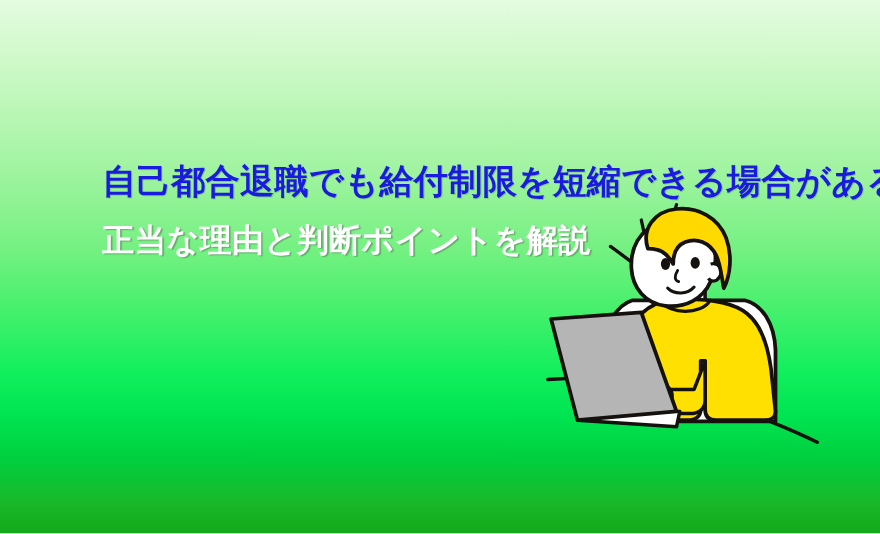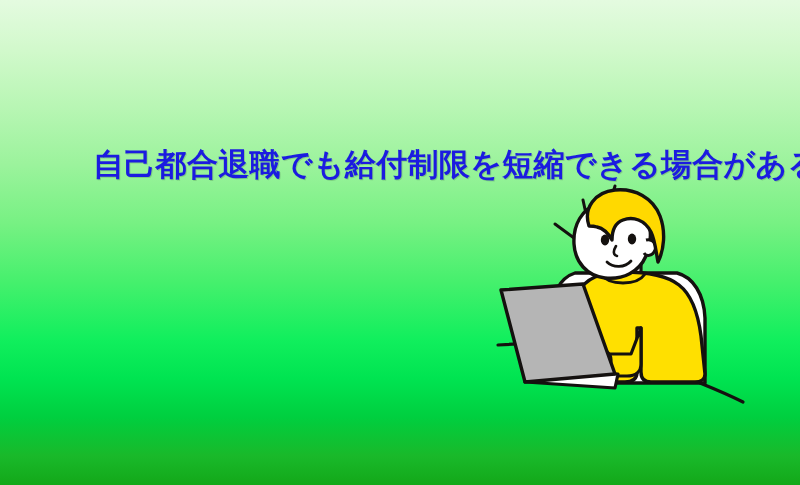--- a/index.html
+++ b/index.html
@@ -69,20 +69,21 @@
     overflow: visible;
   }
 </style>
 </head>
 <body>
 
 <div id="banner">
 
   <div id="headline">
     <div class="hl-line hl-line-1">自己都合退職でも給付制限を短縮できる場合がある？</div>
+    <div class="hl-line hl-line-2">正当な理由と判断ポイントを解説</div>
   </div>
 
   <div id="illustration">
     <svg viewBox="0 0 345 260" xmlns="http://www.w3.org/2000/svg">
 
       <path d="M43 167 L118 163" fill="none" stroke="#14110f" stroke-width="3.2" stroke-linecap="round"></path>
 
       <path d="M245 205 Q272 216 288 224" fill="none" stroke="#14110f" stroke-width="3.2" stroke-linecap="round"></path>
 
       <g fill="none" stroke="#14110f" stroke-width="3" stroke-linecap="round">

